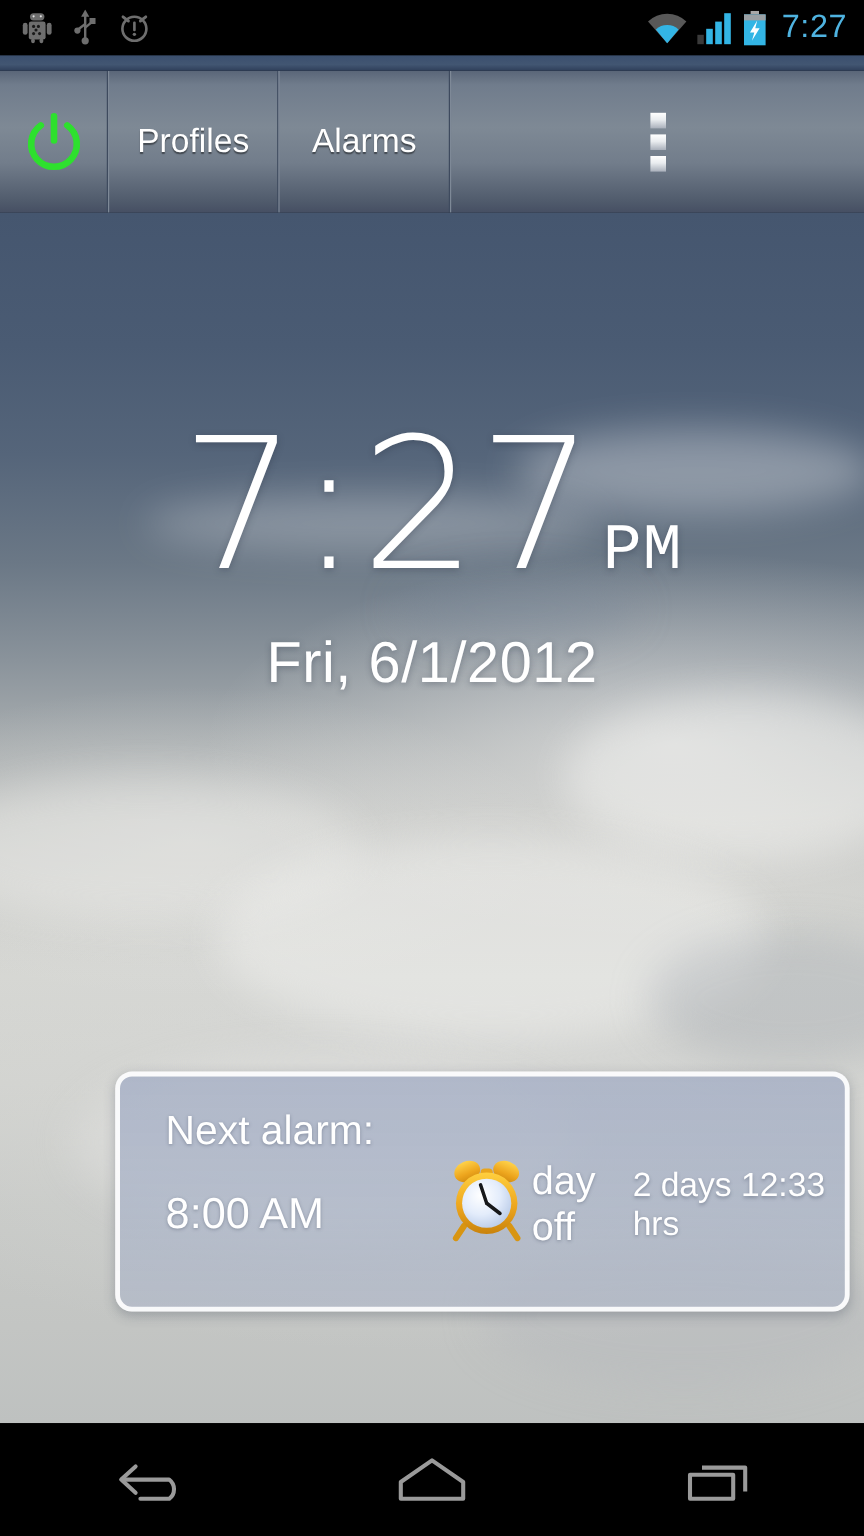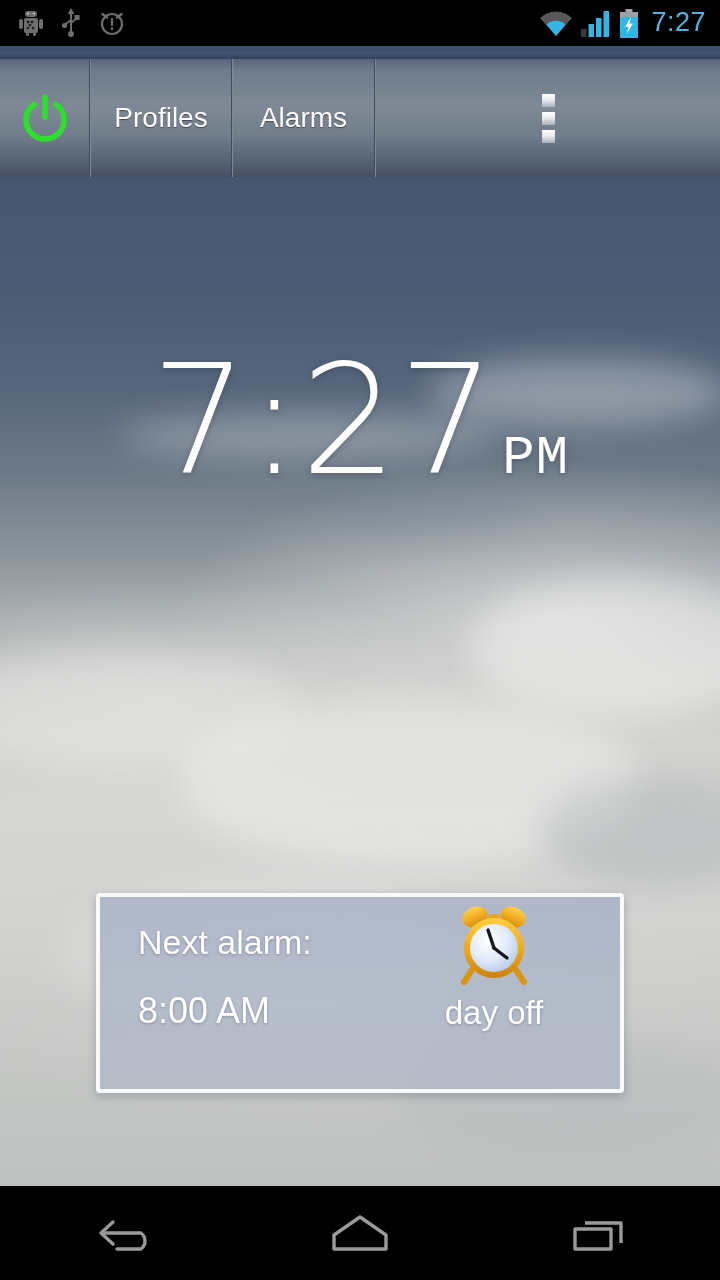--- a/index.html
+++ b/index.html
@@ -143,37 +143,37 @@
     font-weight:400;
     margin-top:28px;
     letter-spacing:0.5px;
     text-shadow:0 2px 5px rgba(40,50,65,0.35);
   }
 
   
   #next-alarm-card {
     position:absolute;
     left:96px; top:893px;
-    width:528px; height:200px;
+    width:612px; height:200px;
     background:linear-gradient(to bottom, rgba(164,174,197,0.78) 0%, rgba(170,180,200,0.74) 55%, rgba(176,184,200,0.70) 100%);
     border:4px solid rgba(255,255,255,0.92);
-    border-radius:4px;
+    border-radius:14px;
     box-shadow:0 3px 10px rgba(60,70,85,0.30);
     z-index:10;
     display:flex;
   }
   .card-left {
     width:268px; flex:0 0 268px;
     padding:26px 0 0 38px;
     color:#fff;
   }
   .card-right {
     flex:1 1 auto;
-    display:flex; flex-direction:column; align-items:center;
-    padding-top:5px;
+    display:flex; flex-direction:row; align-items:center;
+    padding-top:16px;
     color:#fff;
   }
   .next-label { font-size:34px; text-shadow:0 1px 3px rgba(60,70,90,0.4); }
   .alarm-time { font-size:36px; margin-top:28px; text-shadow:0 1px 3px rgba(60,70,90,0.4); }
   .alarm-date { font-size:27px; margin-top:4px; text-shadow:0 1px 3px rgba(60,70,90,0.4); }
   .alarm-profile { font-size:33px; margin-top:4px; text-shadow:0 1px 3px rgba(60,70,90,0.4); }
   .alarm-countdown { font-size:28px; margin-top:5px; text-shadow:0 1px 3px rgba(60,70,90,0.4); }
   .clock-emoji { width:88px; height:88px; display:block; }
 
   
@@ -305,20 +305,21 @@
           <i></i>
       </span>
     </div>
   </div>
 
   <div id="clock-block">
     <div id="time-row">
       <span id="time-main">7:27</span>
       <span id="time-ampm">PM</span>
     </div>
+    <div id="date-line">Fri, 6/1/2012</div>
   </div>
 
   <div id="next-alarm-card">
     <div class="card-left">
       <div class="next-label">Next alarm:</div>
       <div class="alarm-time">8:00 AM</div>
     </div>
     <div class="card-right">
       <svg class="clock-emoji" viewBox="0 0 88 88">
         <defs>
@@ -347,20 +348,21 @@
         <rect x="38" y="12" width="12" height="10" rx="4" fill="#e9a११d" style="fill:#e9a51d"></rect>
 
         <circle cx="44" cy="46" r="30" fill="url(#ringGrad)"></circle>
 
         <circle cx="44" cy="46" r="24" fill="url(#faceGrad)"></circle>
 
         <line x1="44" y1="46" x2="38" y2="28" stroke="#17181a" stroke-width="3.4" stroke-linecap="round"></line>
         <line x1="44" y1="46" x2="57" y2="56" stroke="#17181a" stroke-width="3.4" stroke-linecap="round"></line>
       </svg>
       <div class="alarm-profile">day off</div>
+      <div class="alarm-countdown">2 days 12:33 hrs</div>
     </div>
   </div>
 
   <div id="nav-bar">
     <div class="nav-btn">
       <svg width="62" height="42" viewBox="0 0 62 42">
         <g stroke="#9a9a9a" stroke-width="3.4" fill="none" stroke-linecap="round" stroke-linejoin="round">
           <path d="M14 21 L52 21 A10 10 0 0 1 52 37 L28 37"></path>
           <polyline points="24,10 12,21 24,32"></polyline>
         </g>

